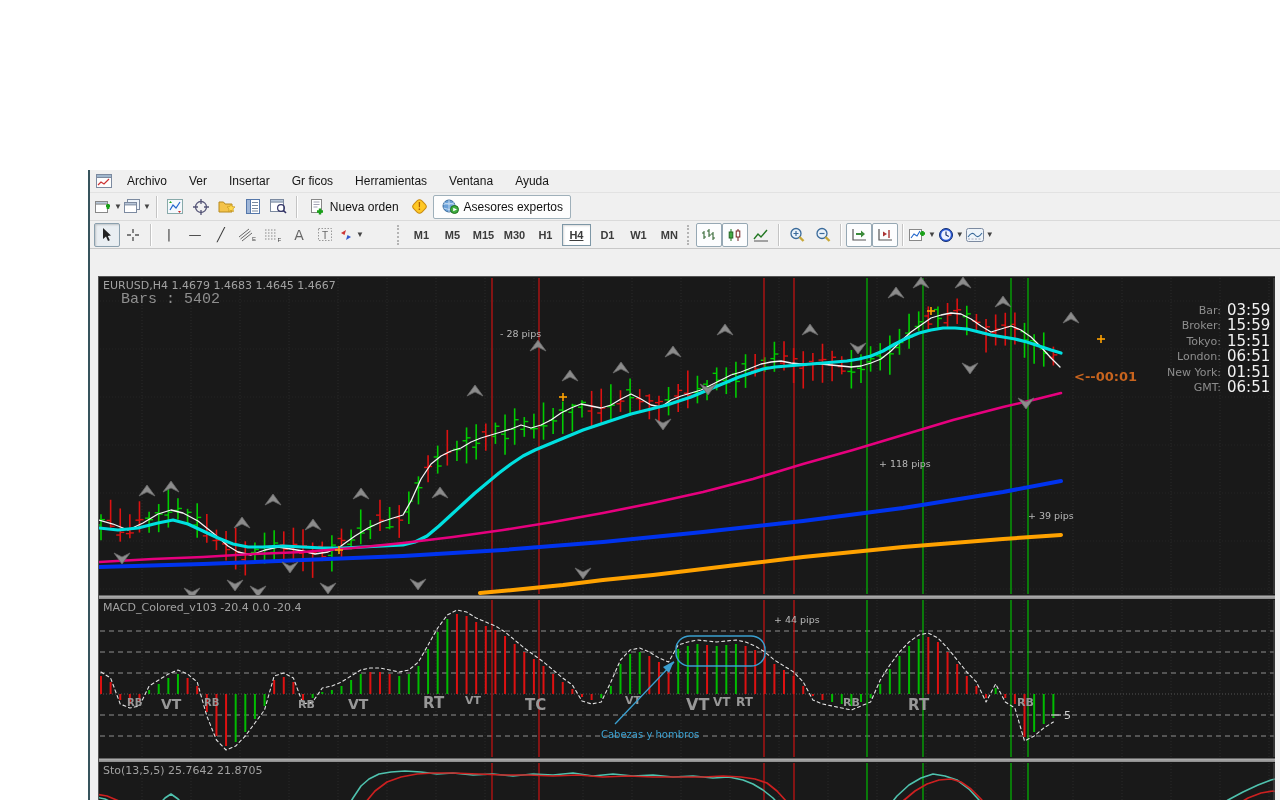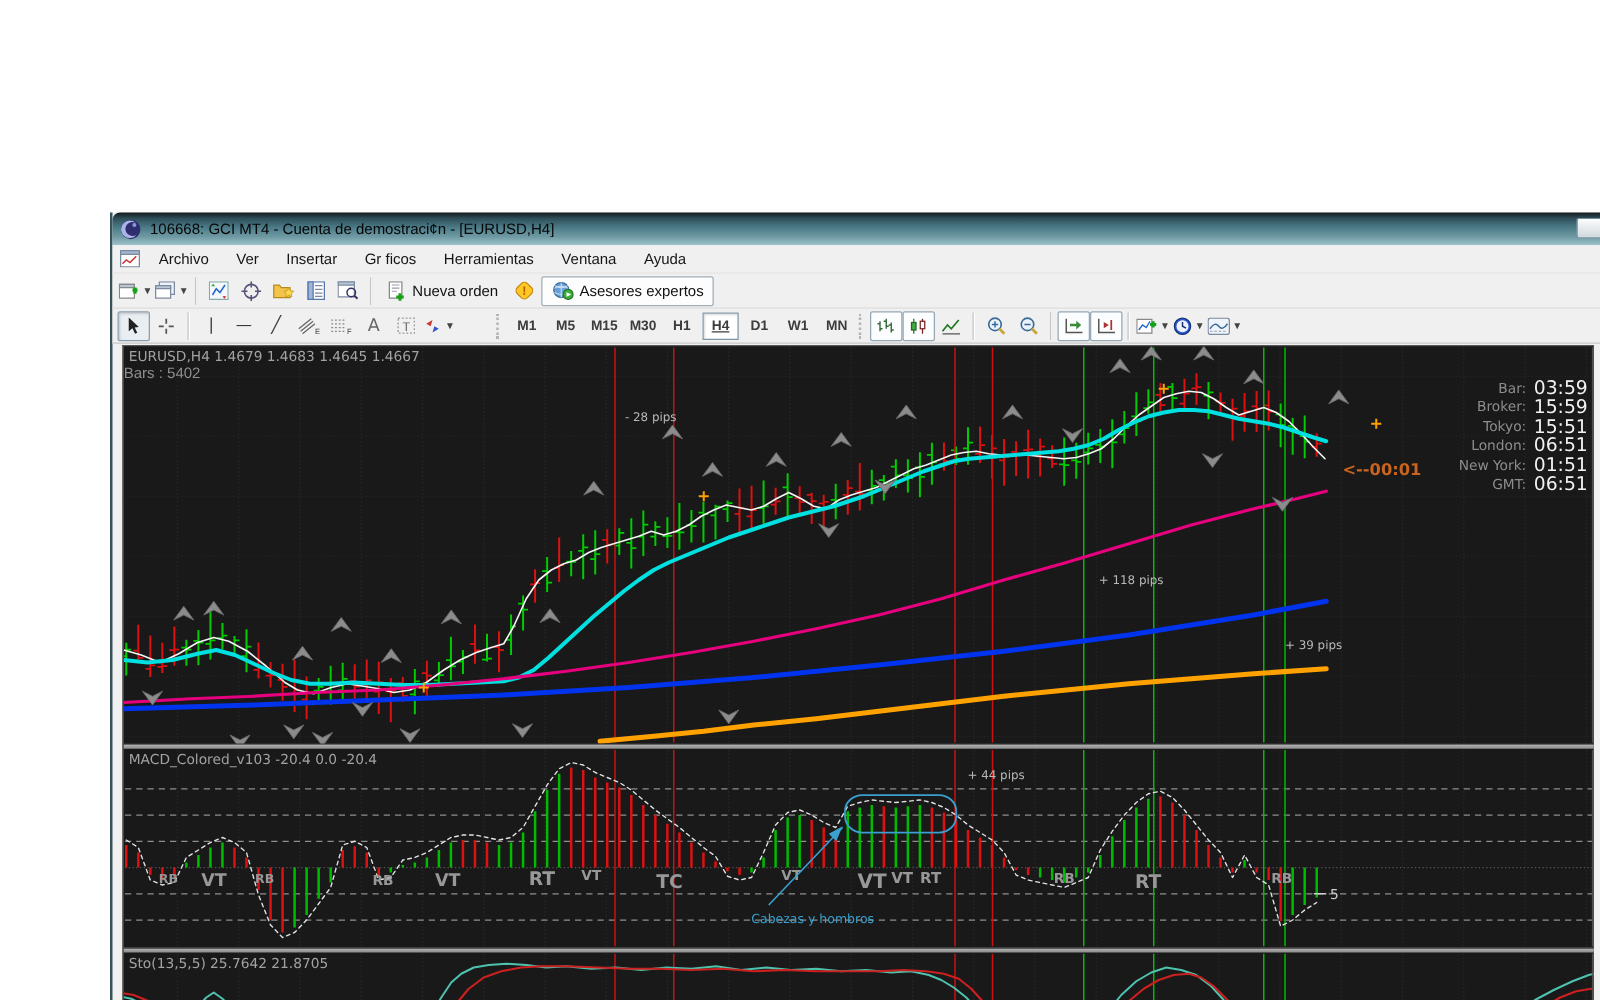--- a/index.html
+++ b/index.html
@@ -35,42 +35,33 @@
     font-size:11px;font-weight:bold;color:#3c3c3c;border:1px solid transparent;margin:0 1px;}
   .tf.active{border:1px solid #7e97a6;background:#ffffff;box-shadow:inset 1px 1px 2px rgba(0,0,0,.15);text-decoration:underline;}
   
   .chartarea{position:absolute;left:8px;top:106px;width:1176px;height:524px;border-top:1px solid #555;
     border-left:1px solid #555;background:#191919;}
   .panel{position:relative;overflow:hidden;}
   .panel svg{position:absolute;left:0;top:0;}
   .psep{height:3px;background:linear-gradient(#b0b0b0,#8a8a8a);border-top:1px solid #666;}
   .ptitle{position:absolute;left:4px;top:2px;font-size:11px;color:#a2a2a2;z-index:5;
     font-family:"DejaVu Sans",sans-serif;white-space:nowrap;}
-  .barsline{position:absolute;left:0;top:14px;font-size:12px;color:#8f8f8f;z-index:5;font-family:Liberation Sans, sans-serif;}
+  .barsline{position:absolute;left:22px;top:14px;font-size:15px;color:#8f8f8f;z-index:5;font-family:Liberation Mono, monospace;}
   .clock{position:absolute;right:8px;top:26px;z-index:5;font-family:"DejaVu Sans",sans-serif;}
   .clockrow{display:flex;justify-content:flex-end;align-items:flex-end;line-height:15.4px;}
   .clockrow .cl{font-size:11px;color:#8d8d8d;text-align:right;}
   .clockrow .cv{font-size:15px;font-weight:normal;color:#f2f2f2;width:40px;text-align:right;margin-left:6px;}
   .countdown{position:absolute;left:975px;top:92px;font-size:13px;font-weight:bold;color:#c8641e;z-index:6;
     font-family:"DejaVu Sans",sans-serif;}
 </style>
 </head>
 <body>
 
 <div class="window">
 
-  <div class="titlebar">
-    <svg class="appicon" viewBox="0 0 17 17">
-      <circle cx="8.5" cy="8.5" r="7.8" fill="#2e2e6e"></circle>
-      <path d="M12.5 3.2 A7 7 0 1 0 13.5 12.5 A5.6 5.6 0 1 1 12.5 3.2 Z" fill="#aab4e8"></path>
-      <circle cx="11.5" cy="5" r="1.6" fill="#8d98d8"></circle>
-    </svg>
-    <span class="apptitle">106668: GCI MT4 - Cuenta de demostraci¢n - [EURUSD,H4]</span>
-    <div class="minbtn"></div>
-  </div>
 
   <div class="menubar">
     <svg class="mdiicon" viewBox="0 0 16 14">
       <rect x="0.5" y="0.5" width="15" height="13" fill="#fdfdfd" stroke="#7c8aa0"></rect>
       <rect x="0.5" y="0.5" width="15" height="3" fill="#9fb6cc" stroke="#7c8aa0"></rect>
       <polyline points="2,11 5,8 8,10 13,5" fill="none" stroke="#cc3333" stroke-width="1.2"></polyline>
     </svg>
     <span class="menuitem">Archivo</span>
     <span class="menuitem">Ver</span>
     <span class="menuitem">Insertar</span>

